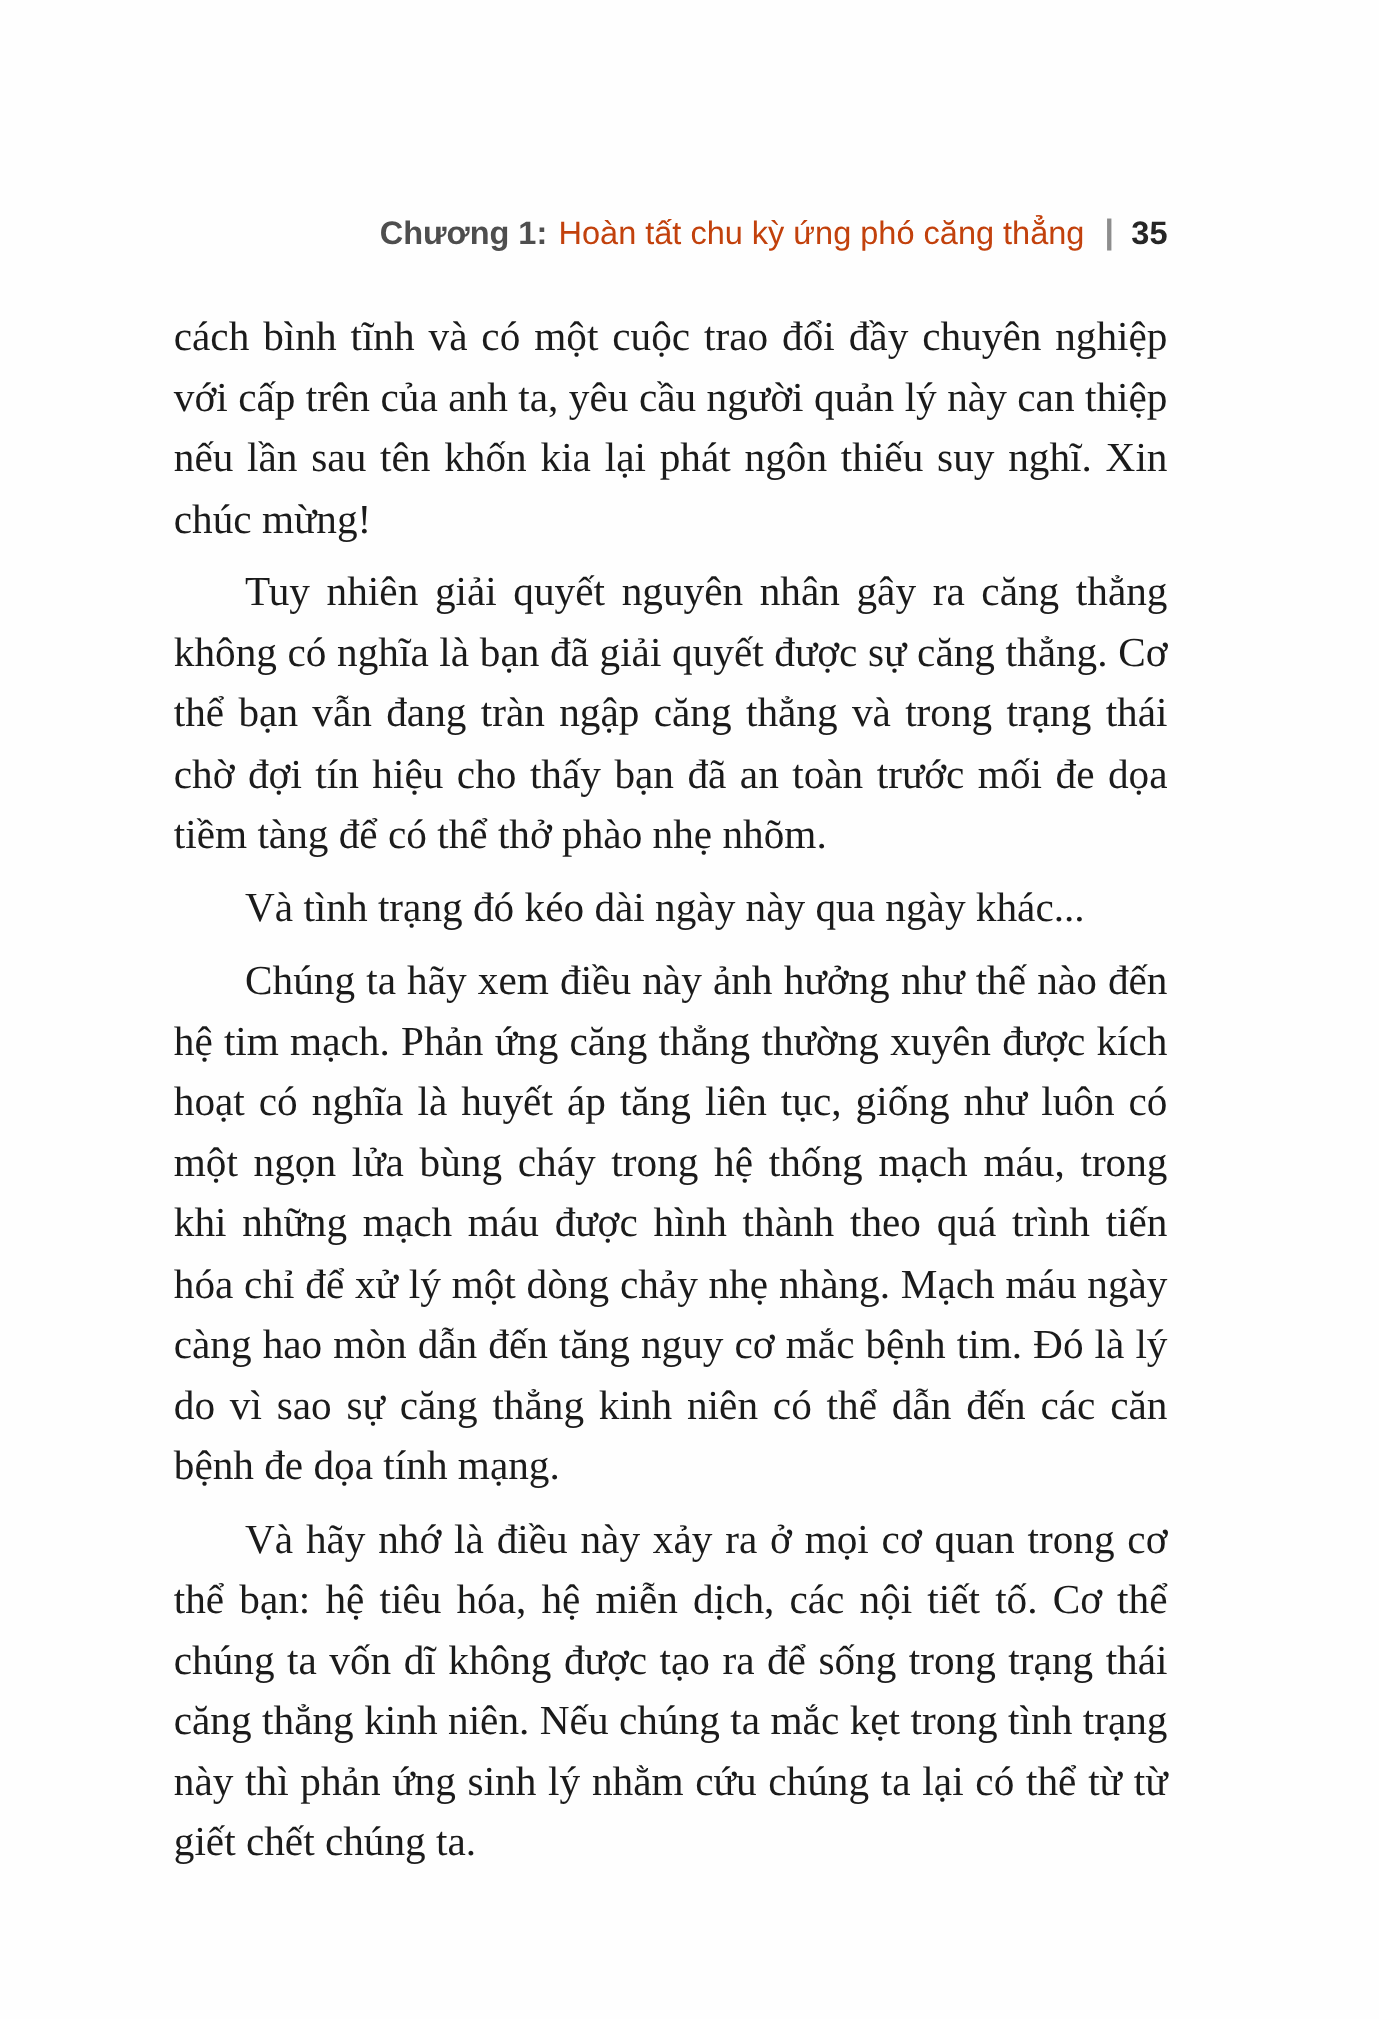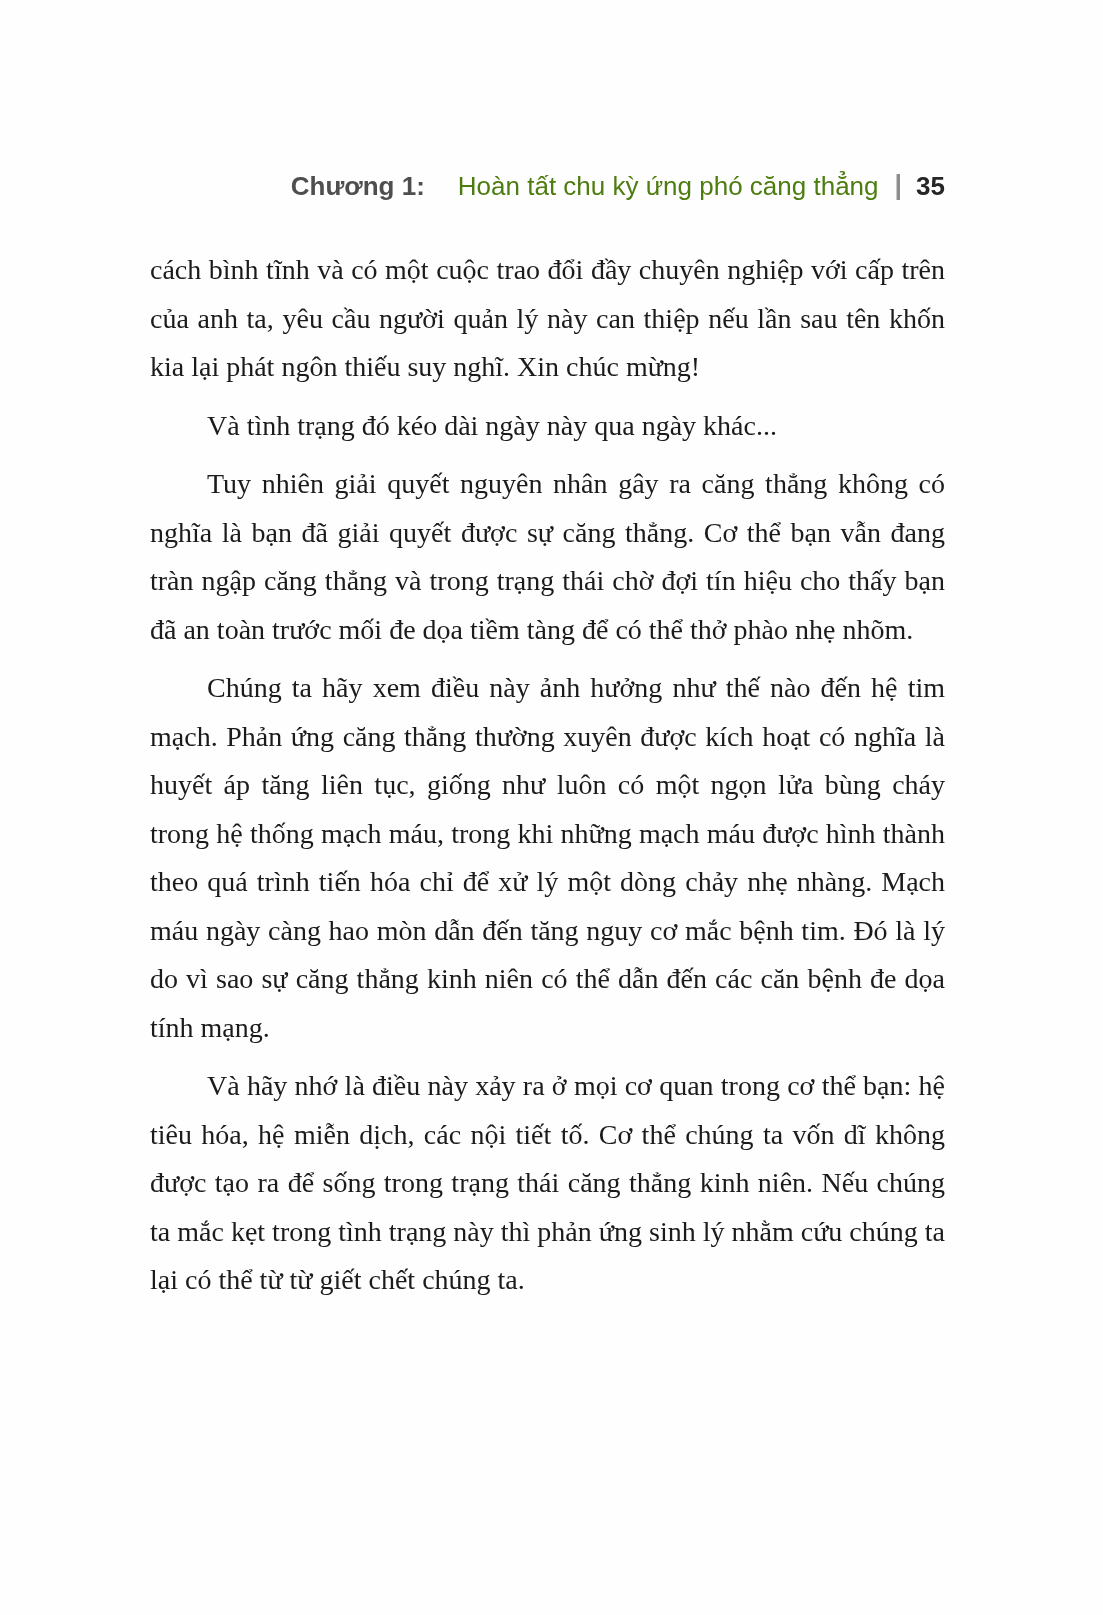--- a/index.html
+++ b/index.html
@@ -10,58 +10,57 @@
   .page {
     position: relative;
     width: 1103px;
     height: 1615px;
     background: #fefefe;
     overflow: hidden;
     font-family: "Liberation Serif", serif;
   }
   .content {
     position: absolute;
-    left: 150px;
+    left: 139px;
     top: 141px;
     width: 795px;
   }
   .running-head {
     font-family: "Liberation Sans", sans-serif;
     font-size: 26px;
     line-height: 34px;
     display: flex;
     justify-content: flex-end;
     align-items: baseline;
     white-space: nowrap;
     color: #7b7b7b;
   }
   .chapter-label {
     font-weight: bold;
     color: #4e4e4e;
     margin-right: 9px;
   }
   .chapter-title {
-    color: #4d7c0f;
-    margin-left: 24px;
+    color: #c2410c;
   }
   .head-divider {
     color: #8d8d8d;
     font-weight: bold;
     margin: 0 14px 0 16px;
     font-size: 27px;
     transform: translateY(-1px);
   }
   .page-number {
     font-weight: bold;
     color: #262626;
     margin-top: 28px;
   }
   .body-text {
     margin-top: 43px;
-    font-size: 28px;
+    font-size: 33px;
     line-height: 48.5px;
     color: #1b1b1b;
     text-align: justify;
     text-justify: inter-word;
   }
   .para {
     margin: 0 0 10px 0;
     text-indent: 57px;
   }
   .para.no-indent {
@@ -76,20 +75,20 @@
 
     <header class="running-head">
       <span class="chapter-label">Chương 1:</span>
       <span class="chapter-title">Hoàn tất chu kỳ ứng phó căng thẳng</span>
       <span class="head-divider">|</span>
       <span class="page-number">35</span>
     </header>
 
     <main class="body-text">
       <p class="para no-indent">cách bình tĩnh và có một cuộc trao đổi đầy chuyên nghiệp với cấp trên của anh ta, yêu cầu người quản lý này can thiệp nếu lần sau tên khốn kia lại phát ngôn thiếu suy nghĩ. Xin chúc mừng!</p>
+      <p class="para">Tuy nhiên giải quyết nguyên nhân gây ra căng thẳng không có nghĩa là bạn đã giải quyết được sự căng thẳng. Cơ thể bạn vẫn đang tràn ngập căng thẳng và trong trạng thái chờ đợi tín hiệu cho thấy bạn đã an toàn trước mối đe dọa tiềm tàng để có thể thở phào nhẹ nhõm.</p>
       <p class="para">Và tình trạng đó kéo dài ngày này qua ngày khác...</p>
-      <p class="para">Tuy nhiên giải quyết nguyên nhân gây ra căng thẳng không có nghĩa là bạn đã giải quyết được sự căng thẳng. Cơ thể bạn vẫn đang tràn ngập căng thẳng và trong trạng thái chờ đợi tín hiệu cho thấy bạn đã an toàn trước mối đe dọa tiềm tàng để có thể thở phào nhẹ nhõm.</p>
       <p class="para">Chúng ta hãy xem điều này ảnh hưởng như thế nào đến hệ tim mạch. Phản ứng căng thẳng thường xuyên được kích hoạt có nghĩa là huyết áp tăng liên tục, giống như luôn có một ngọn lửa bùng cháy trong hệ thống mạch máu, trong khi những mạch máu được hình thành theo quá trình tiến hóa chỉ để xử lý một dòng chảy nhẹ nhàng. Mạch máu ngày càng hao mòn dẫn đến tăng nguy cơ mắc bệnh tim. Đó là lý do vì sao sự căng thẳng kinh niên có thể dẫn đến các căn bệnh đe dọa tính mạng.</p>
       <p class="para">Và hãy nhớ là điều này xảy ra ở mọi cơ quan trong cơ thể bạn: hệ tiêu hóa, hệ miễn dịch, các nội tiết tố. Cơ thể chúng ta vốn dĩ không được tạo ra để sống trong trạng thái căng thẳng kinh niên. Nếu chúng ta mắc kẹt trong tình trạng này thì phản ứng sinh lý nhằm cứu chúng ta lại có thể từ từ giết chết chúng ta.</p>
     </main>
 
   </div>
 </div>
 
 </body></html>

